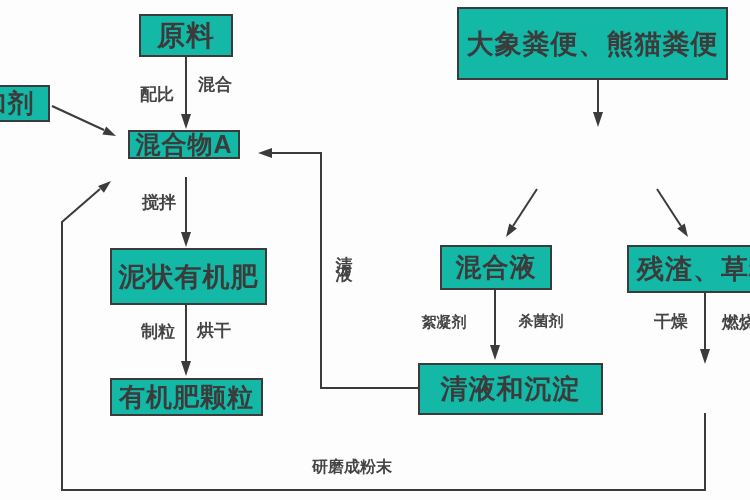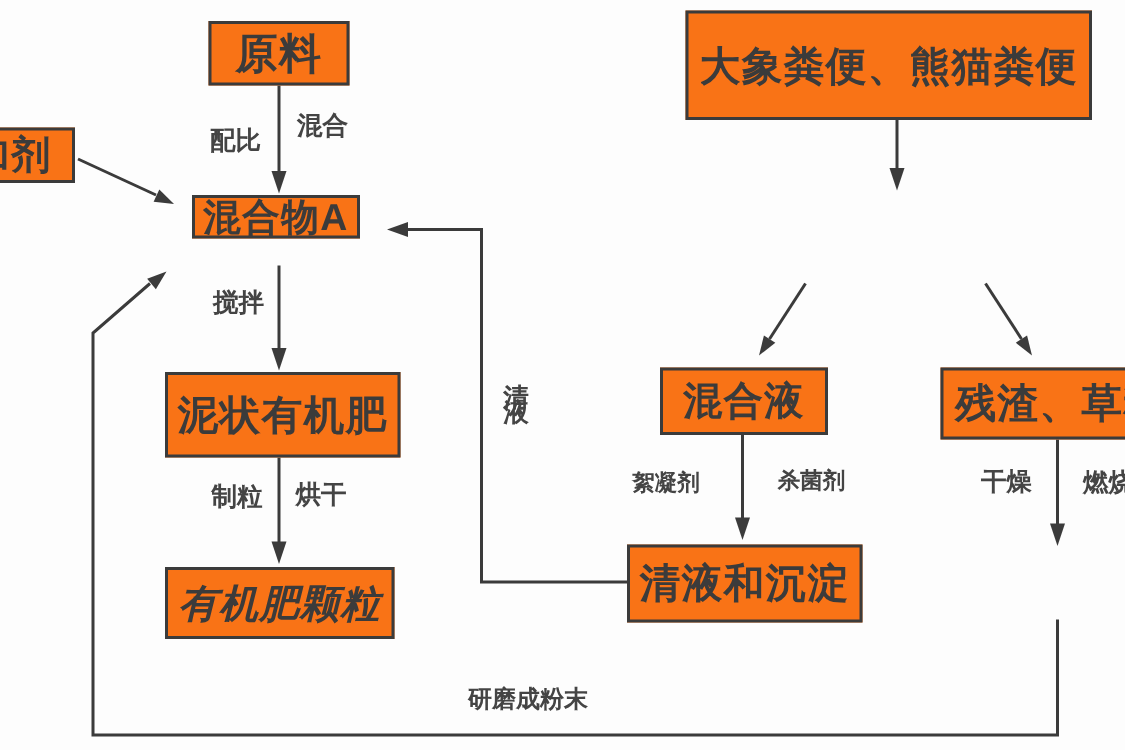--- a/index.html
+++ b/index.html
@@ -17,21 +17,21 @@
     position: absolute;
     left: 0; top: 0;
     width: 750px; height: 500px;
   }
   .node {
     position: absolute;
     display: flex;
     align-items: center;
     justify-content: center;
     border: 2px solid #3b3b3b;
-    background: #f97316;
+    background: #14b8a6;
     box-sizing: border-box;
     font-size: 26px;
     font-weight: bold;
     white-space: nowrap;
     letter-spacing: 1px;
   }
   .edge-label {
     position: absolute;
     transform: translate(-50%, -50%);
     font-size: 17px;
@@ -117,38 +117,38 @@
   </div>
 
   <div class="node" style="left:128px; top:130px; width:112px; height:29px; font-size:25px;">
     <span>混合物A</span>
   </div>
 
   <div class="node" style="left:110px; top:248px; width:157px; height:57px; font-size:27px;">
     <span>泥状有机肥</span>
   </div>
 
-  <div class="node" style="left:110px; top:378px; width:153px; height:48px;font-style:italic;">
+  <div class="node" style="left:110px; top:378px; width:153px; height:38px;">
     <span>有机肥颗粒</span>
   </div>
 
   <div class="node" style="left:457px; top:7px; width:271px; height:73px; font-size:27px;">
     <span>大象粪便、熊猫粪便</span>
   </div>
 
 
   <div class="node" style="left:440px; top:245px; width:112px; height:45px;">
     <span>混合液</span>
   </div>
 
   <div class="node" style="left:627px; top:245px; width:160px; height:48px; font-size:27px;">
     <span>残渣、草料</span>
   </div>
 
-  <div class="node" style="left:418px; top:363px; width:157px; height:52px; font-size:27px;">
+  <div class="node" style="left:418px; top:363px; width:185px; height:52px; font-size:27px;">
     <span>清液和沉淀</span>
   </div>
 
 
   <div class="edge-label" style="left:157px; top:94px;">配比</div>
   <div class="edge-label" style="left:215px; top:84px;">混合</div>
   <div class="edge-label" style="left:159px; top:202px;">搅拌</div>
   <div class="edge-label" style="left:158px; top:331px;">制粒</div>
   <div class="edge-label" style="left:214px; top:330px;">烘干</div>
   <div class="edge-label vertical" style="left:344px; top:251px;">清液</div>

